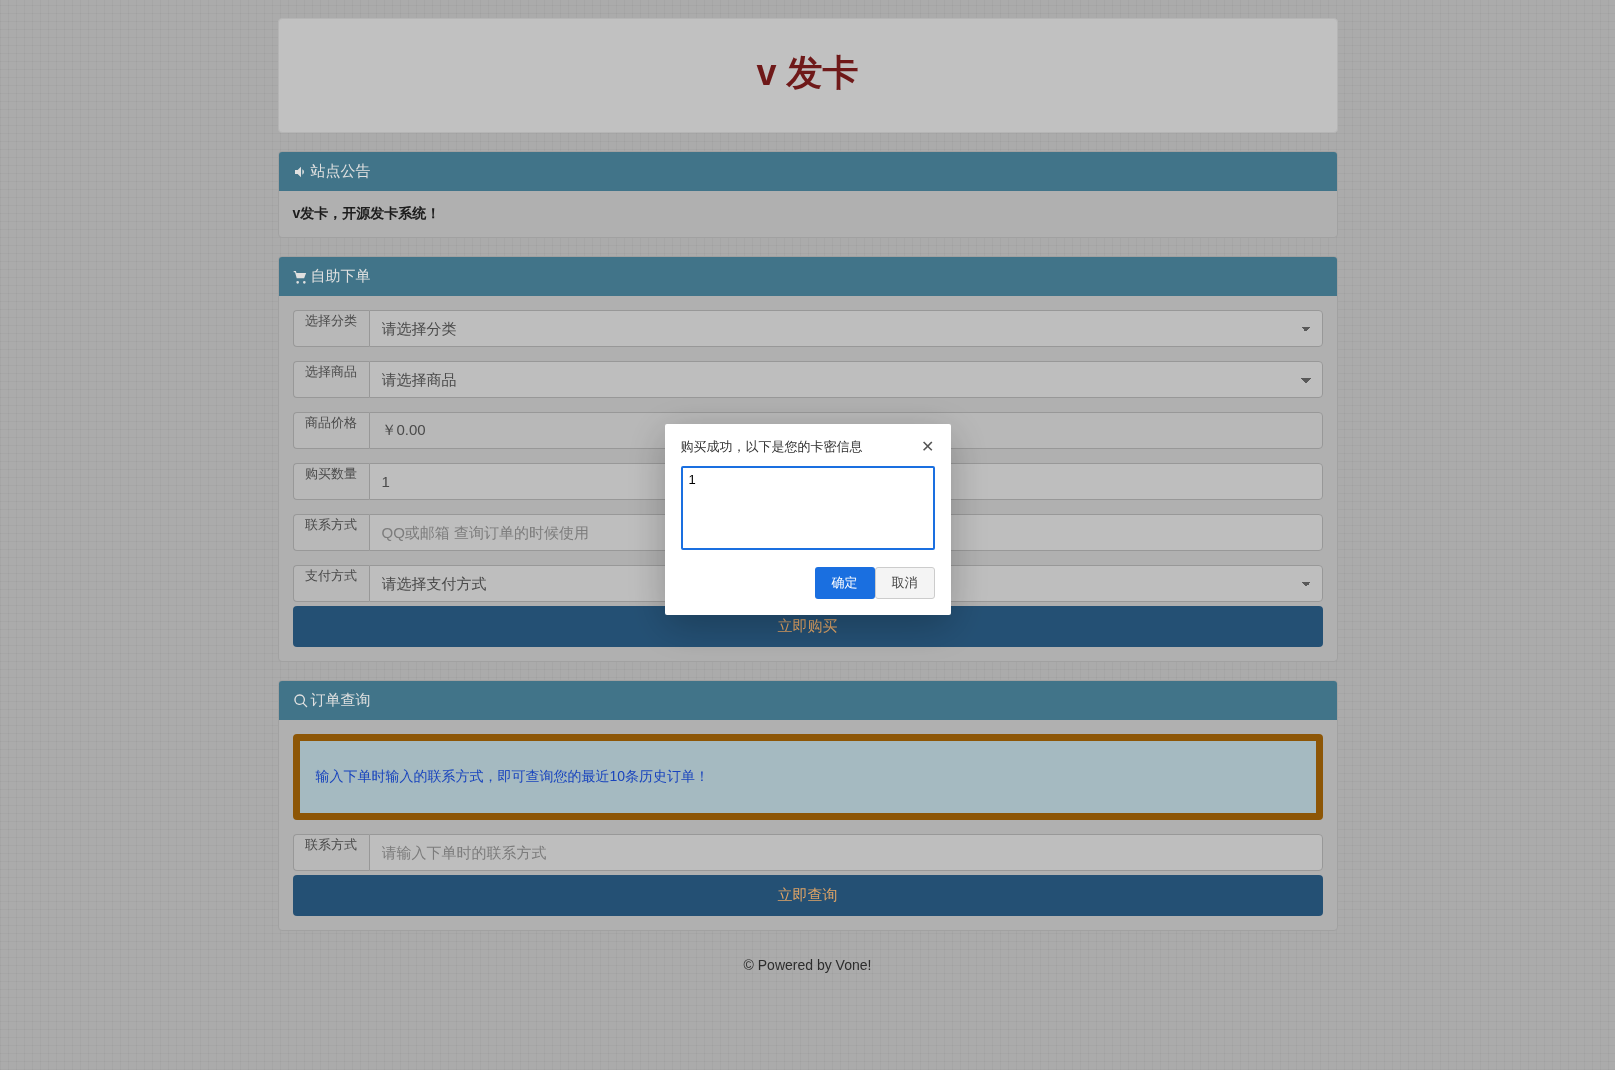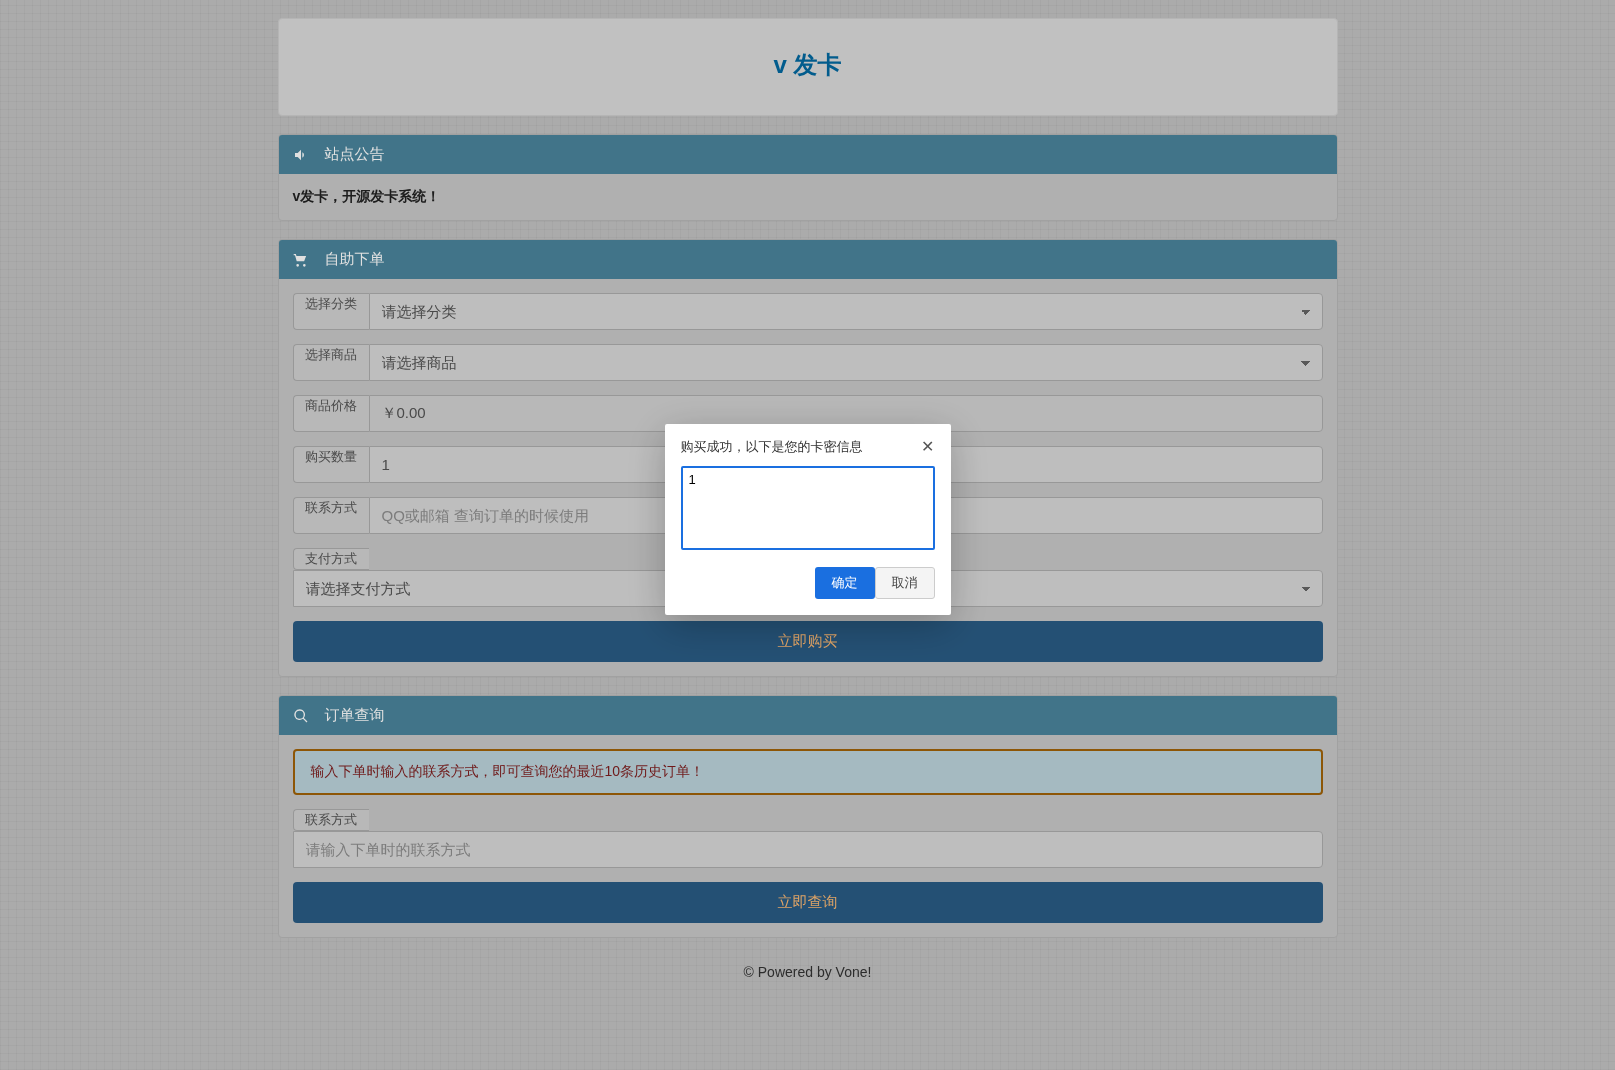--- a/index.html
+++ b/index.html
@@ -20,53 +20,53 @@
 }
 .hero {
   background: #dcdcdc;
   border: 1px solid #cfcfcf;
   border-radius: 4px;
   text-align: center;
   padding: 30px 0 34px;
   margin-bottom: 18px;
 }
 .hero h1 {
-  font-size: 24px;
+  font-size: 36px;
   font-weight: 600;
-  color: #0369a1;
+  color: #7f1d1d;
 }
 .panel {
   background: #c9c9c9;
   border: 1px solid #b8b8b8;
   border-radius: 4px;
   margin-bottom: 18px;
   overflow: hidden;
 }
 .panel-header {
   background: #4a859c;
   color: #fff;
   padding: 10px 14px;
   font-size: 15px;
   display: flex;
   align-items: center;
-  gap: 16px;
+  gap: 2px;
 }
 .panel-body {
   padding: 14px;
 }
 .panel-body.tight { padding: 14px; }
 .announce {
   font-weight: bold;
   color: #222;
 }
 .input-row {
   display: flex;
   margin-bottom: 14px;
 }
-.input-row:last-of-type { margin-bottom: 14px; flex-direction: column; }
+.input-row:last-of-type { margin-bottom: 4px; }
 .addon {
   width: 76px;
   padding: 1px 10px;
   background: #d2d2d2;
   border: 1px solid #aeaeae;
   border-right: none;
   border-radius: 4px 0 0 4px;
   color: #555;
   font-size: 13px;
   text-align: center;
@@ -100,24 +100,24 @@
   text-align: center;
   background: #2a5c85;
   color: #fdba74;
   border: none;
   border-radius: 4px;
   font-size: 15px;
   cursor: pointer;
 }
 .info-box {
   background: #bcd4dc;
-  border: 2px solid #a16207;
+  border: 7px solid #a16207;
   border-radius: 4px;
-  padding: 12px 16px;
-  color: #7f1d1d;
+  padding: 27px 16px;
+  color: #1d4ed8;
   margin-bottom: 14px;
 }
 .footer {
   text-align: center;
   color: #333;
   font-size: 14px;
   padding-top: 8px;
 }
 
 .icon { display:inline-flex; width:16px; height:16px; }

